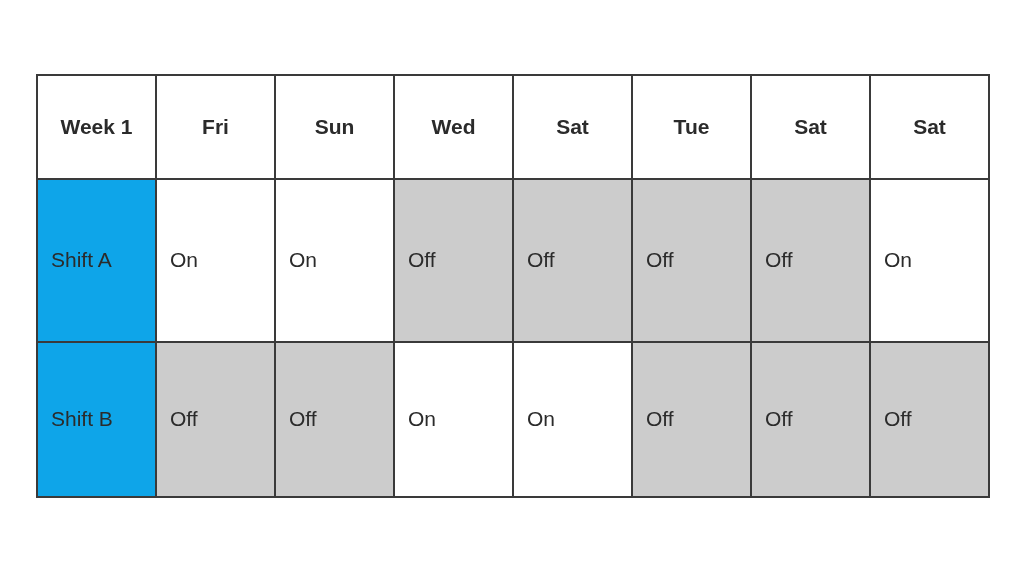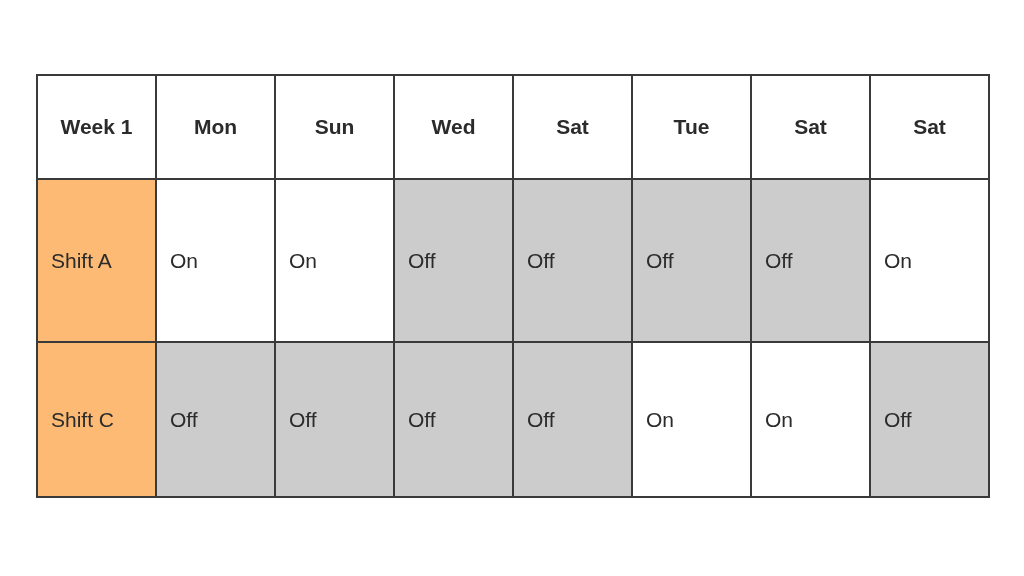--- a/index.html
+++ b/index.html
@@ -58,21 +58,21 @@
   table.schedule-table tbody tr.row-a { height: 110px; }
   table.schedule-table tbody tr.row-b { height: 105px; }
   table.schedule-table tbody tr.row-c { height: 104px; }
 
   table.schedule-table tbody td {
     font-weight: normal;
     text-align: left;
   }
 
   table.schedule-table tbody td.row-label {
-    background: #fdba74;
+    background: #0ea5e9;
   }
 
   table.schedule-table tbody td.state-on {
     background: #ffffff;
     margin-left: 25px;
   }
 
   table.schedule-table tbody td.state-off {
     background: #cccccc;
     margin-left: 40px;
@@ -93,45 +93,45 @@
         <col class="col-day">
         <col class="col-day">
       <col class="col-day">
         <col class="col-day">
         <col class="col-day">
       <col class="col-day">
     </colgroup>
     <thead>
       <tr>
         <th>Week 1</th>
-        <th>Mon</th>
+        <th>Fri</th>
         <th>Sun</th>
         <th>Wed</th>
         <th>Sat</th>
         <th>Tue</th>
         <th>Sat</th>
         <th>Sat</th>
       </tr>
     </thead>
     <tbody>
       <tr class="row-a">
         <td class="row-label">Shift A</td>
         <td class="state-on">On</td>
         <td class="state-on">On</td>
         <td class="state-off">Off</td>
         <td class="state-off">Off</td>
         <td class="state-off">Off</td>
         <td class="state-off">Off</td>
         <td class="state-on">On</td>
       </tr>
-      <tr class="row-c">
-        <td class="row-label">Shift C</td>
-        <td class="state-off">Off</td>
-        <td class="state-off">Off</td>
+      <tr class="row-b">
+        <td class="row-label">Shift B</td>
         <td class="state-off">Off</td>
         <td class="state-off">Off</td>
         <td class="state-on">On</td>
         <td class="state-on">On</td>
+        <td class="state-off">Off</td>
+        <td class="state-off">Off</td>
         <td class="state-off">Off</td>
       </tr>
     </tbody>
   </table>
 </div>
 
 </body></html>

